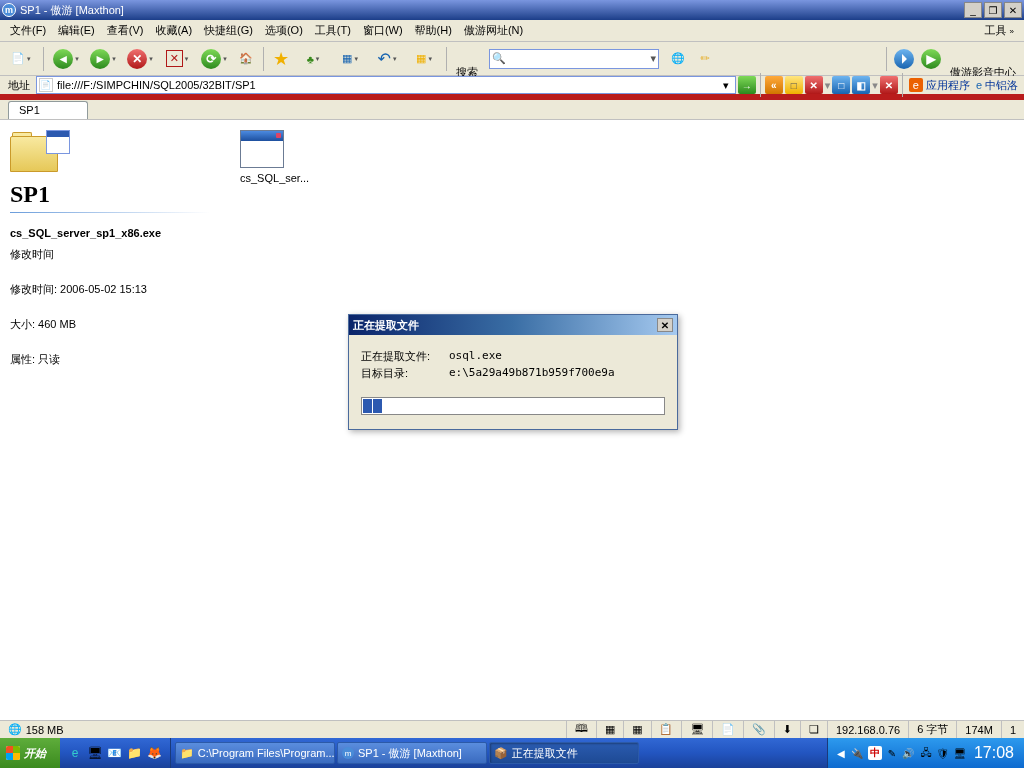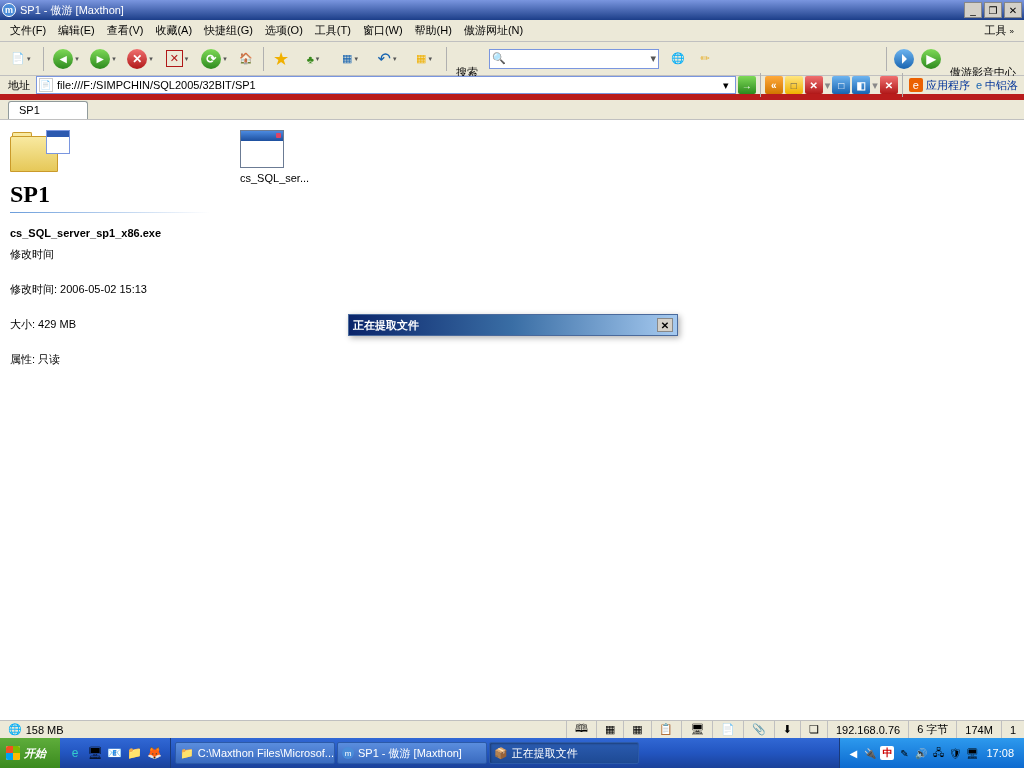--- a/index.html
+++ b/index.html
@@ -65,21 +65,21 @@
 .start .flag div:nth-child(2) { background: #7fba00; }
 .start .flag div:nth-child(3) { background: #00a4ef; }
 .start .flag div:nth-child(4) { background: #ffb900; }
 .ql { display: flex; gap: 2px; padding: 0 6px; height: 100%; align-items: center; border-right: 1px solid #1a3a7a; }
 .qlicon { width: 18px; height: 18px; cursor: pointer; display: flex; align-items: center; justify-content: center; font-size: 12px; }
 .taskbtns { display: flex; gap: 2px; padding: 0 4px; height: 100%; align-items: center; flex: 1; }
 .taskbtn { height: 22px; min-width: 150px; max-width: 160px; background: linear-gradient(#5a8dde, #3a6bc0); border: 1px solid #2c5aa8; color: #fff; display: flex; align-items: center; padding: 0 4px; gap: 4px; cursor: pointer; border-radius: 2px; font-size: 11px; white-space: nowrap; overflow: hidden; }
 .taskbtn.active { background: linear-gradient(#2a5bb0, #1e4a94); box-shadow: inset 1px 1px 2px rgba(0,0,0,.3); }
 .tray { display: flex; align-items: center; gap: 3px; padding: 0 6px; height: 100%; background: linear-gradient(#2d9aee, #0d6acf); border-left: 1px solid #1a3a7a; }
 .trayicon { width: 14px; height: 14px; cursor: pointer; display: flex; align-items: center; justify-content: center; font-size: 10px; }
-.clock { color: #fff; font-size: 11px; padding: 0 4px; }
+.clock { color: #fff; font-size: 16px; padding: 0 4px; }
 .dialog { position: absolute; top: 314px; left: 348px; width: 330px; background: #ece9d8; border: 1px solid #4a6a9c; box-shadow: 2px 2px 6px rgba(0,0,0,.3); }
 .dlgtitle { height: 20px; background: linear-gradient(to right, #0a246a, #3a6ea5, #a6caf0); color: #fff; display: flex; align-items: center; padding: 0 4px; font-weight: bold; }
 .dlgtitle .t { flex: 1; }
 .dlgclose { width: 16px; height: 14px; background: #d4d0c8; border: 1px solid #888; color: #000; display: flex; align-items: center; justify-content: center; cursor: pointer; font-size: 10px; }
 .dlgbody { padding: 14px 12px; }
 .dlgrow { display: flex; font-size: 11px; margin-bottom: 2px; font-family: "SimSun", monospace; }
 .dlglabel { width: 88px; }
 .dlgval { font-family: monospace; }
 .progress { margin-top: 16px; height: 18px; border: 1px solid #888; background: #fff; display: flex; padding: 1px; gap: 1px; }
 .progblock { width: 9px; height: 100%; background: #2c59b0; }
@@ -212,21 +212,21 @@
             <div class="bluebar"></div>
           </div>
       </div>
       <div class="foldername">SP1</div>
       <div class="under"></div>
       <div class="detail bold">cs_SQL_server_sp1_x86.exe</div>
       <div class="detail">修改时间</div>
       <br>
       <div class="detail">修改时间: 2006-05-02 15:13</div>
       <br>
-      <div class="detail">大小: 429 MB</div>
+      <div class="detail">大小: 460 MB</div>
       <br>
       <div class="detail">属性: 只读</div>
     </div>
     <div class="filepanel">
       <div style="text-align:left;">
         <div class="exeicon">
             <div class="bluebar"></div>
           </div>
         <div class="filelabel">cs_SQL_ser...</div>
       </div>
@@ -269,20 +269,34 @@
     <div class="cell">6 字节</div>
     <div class="cell">174M</div>
     <div class="cell">1</div>
   </div>
 </div>
 
 <div class="dialog">
   <div class="dlgtitle">
     <span class="t">正在提取文件</span>
     <div class="dlgclose">✕</div>
+  </div>
+  <div class="dlgbody">
+    <div class="dlgrow">
+      <span class="dlglabel">正在提取文件:</span>
+      <span class="dlgval">osql.exe</span>
+    </div>
+    <div class="dlgrow">
+      <span class="dlglabel">目标目录:</span>
+      <span class="dlgval">e:\5a29a49b871b959f700e9a</span>
+    </div>
+    <div class="progress">
+      <div class="progblock"></div>
+      <div class="progblock"></div>
+    </div>
   </div>
 </div>
 
 <div class="taskbar">
   <div class="start">
     <div class="flag">
         <div></div>
         <div></div>
         <div></div>
         <div></div>
@@ -292,21 +306,21 @@
   <div class="ql">
     <div class="qlicon" style="color:#3cc;">e</div>
     <div class="qlicon">🖥</div>
     <div class="qlicon">📧</div>
     <div class="qlicon">📁</div>
     <div class="qlicon" style="color:#f80;">🦊</div>
   </div>
   <div class="taskbtns">
     <div class="taskbtn">
         <span>📁</span>
-        <span>C:\Maxthon Files\Microsof...</span>
+        <span>C:\Program Files\Program...</span>
       </div>
     <div class="taskbtn">
         <span style="width:12px;height:12px;border-radius:50%;background:#4a8cd8;color:#fff;font-size:8px;display:inline-flex;align-items:center;justify-content:center;">m</span>
         <span>SP1 - 傲游 [Maxthon]</span>
       </div>
     <div class="taskbtn active">
         <span>📦</span>
         <span>正在提取文件</span>
       </div>
   </div>

